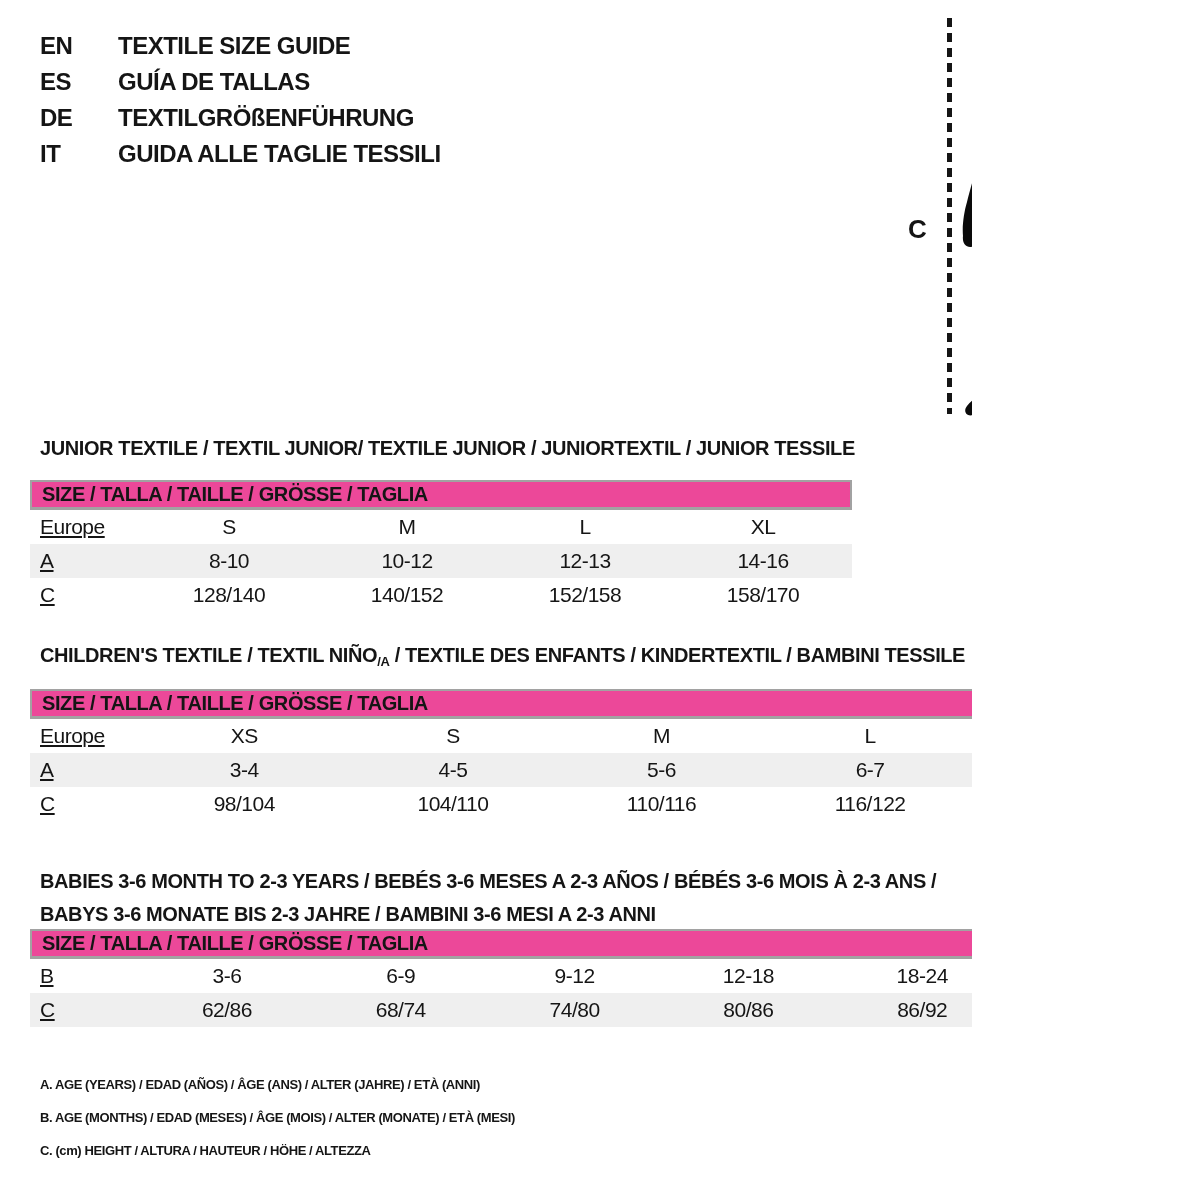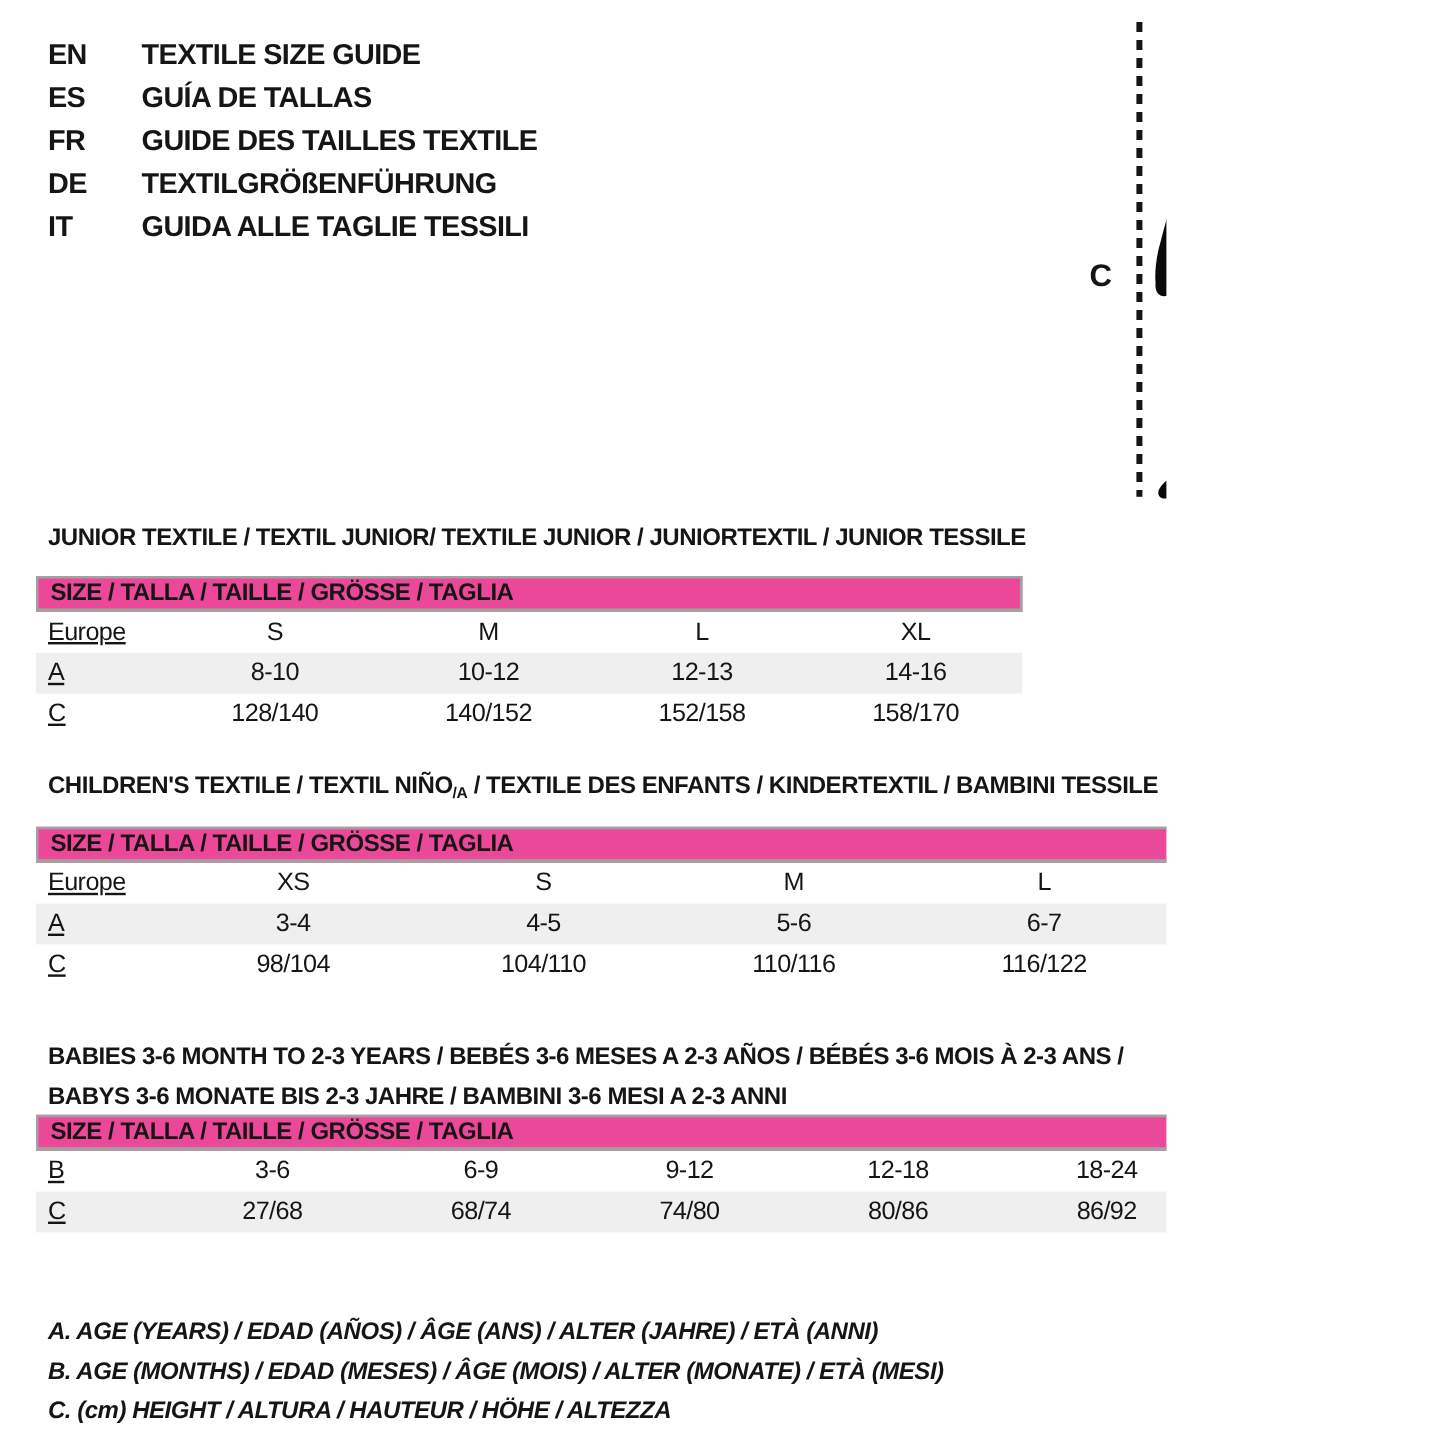--- a/index.html
+++ b/index.html
@@ -27,32 +27,31 @@
     border:2px solid #a2a2a2;border-bottom-width:3px;
     padding-left:10px;font-weight:bold;font-size:20px;line-height:24px;
     letter-spacing:-0.4px;white-space:nowrap;overflow:hidden;}
   .st-row{display:flex;height:34px;align-items:center;font-size:21px;letter-spacing:-0.5px;}
   .st-row.alt{background:#efefef;}
   .st-label{width:110px;padding-left:10px;box-sizing:border-box;text-decoration:underline;}
   .st-cell{flex:1;text-align:center;}
   .w-junior{width:822px;}
   .w-full{width:1153px;}
   
-  .legend{position:absolute;left:40px;top:1094px;font-weight:bold;font-size:20px;
-    line-height:33px;letter-spacing:-0.4px;white-space:nowrap;font-style:italic;}
+  .legend{position:absolute;left:40px;top:1068px;font-weight:bold;font-size:13px;
+    line-height:33px;letter-spacing:-0.4px;white-space:nowrap;}
 </style>
 </head>
 <body>
 
 <div class="canvas">
 
   <div class="lang-block">
     <div><span class="lang-code">EN</span><span>TEXTILE SIZE GUIDE</span></div>
     <div><span class="lang-code">ES</span><span>GUÍA DE TALLAS</span></div>
-    <div><span class="lang-code">FR</span><span>GUIDE DES TAILLES TEXTILE</span></div>
     <div><span class="lang-code">DE</span><span>TEXTILGRÖßENFÜHRUNG</span></div>
     <div><span class="lang-code">IT</span><span>GUIDA ALLE TAGLIE TESSILI</span></div>
   </div>
 
   <div class="measure-line"></div>
   <div class="measure-label">C</div>
   <svg class="baby-svg" viewBox="0 0 190 415" aria-hidden="true">
     <path fill="#0a0a0a" d="M 93 6
       C 112 7 128 20 131 40 C 132 48 131 54 132 60
       C 139 59 143 65 142 73 C 141 83 135 88 131 89
@@ -144,21 +143,21 @@
       <span class="st-label">B</span>
       <span class="st-cell">3-6</span>
       <span class="st-cell">6-9</span>
       <span class="st-cell">9-12</span>
       <span class="st-cell">12-18</span>
       <span class="st-cell">18-24</span>
       <span class="st-cell">24-36</span>
     </div>
     <div class="st-row alt">
       <span class="st-label">C</span>
-      <span class="st-cell">27/68</span>
+      <span class="st-cell">62/86</span>
       <span class="st-cell">68/74</span>
       <span class="st-cell">74/80</span>
       <span class="st-cell">80/86</span>
       <span class="st-cell">86/92</span>
       <span class="st-cell">92/98</span>
     </div>
   </div>
 
   <div class="legend">
     <div>A. AGE (YEARS) / EDAD (AÑOS) / ÂGE (ANS) / ALTER (JAHRE) / ETÀ (ANNI)</div>

